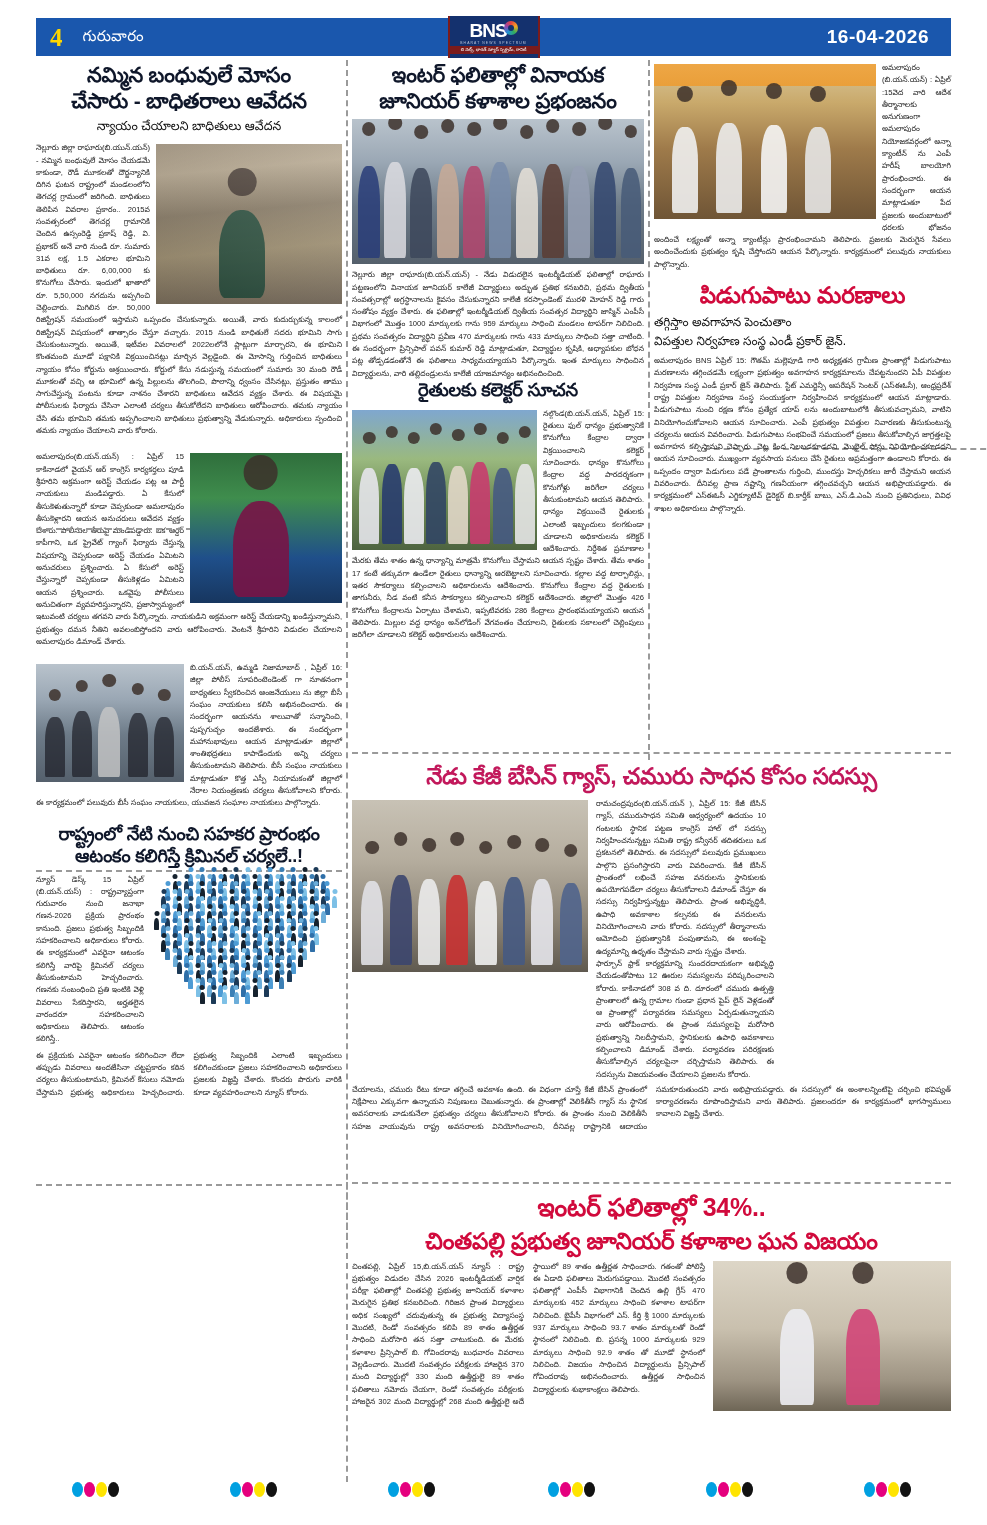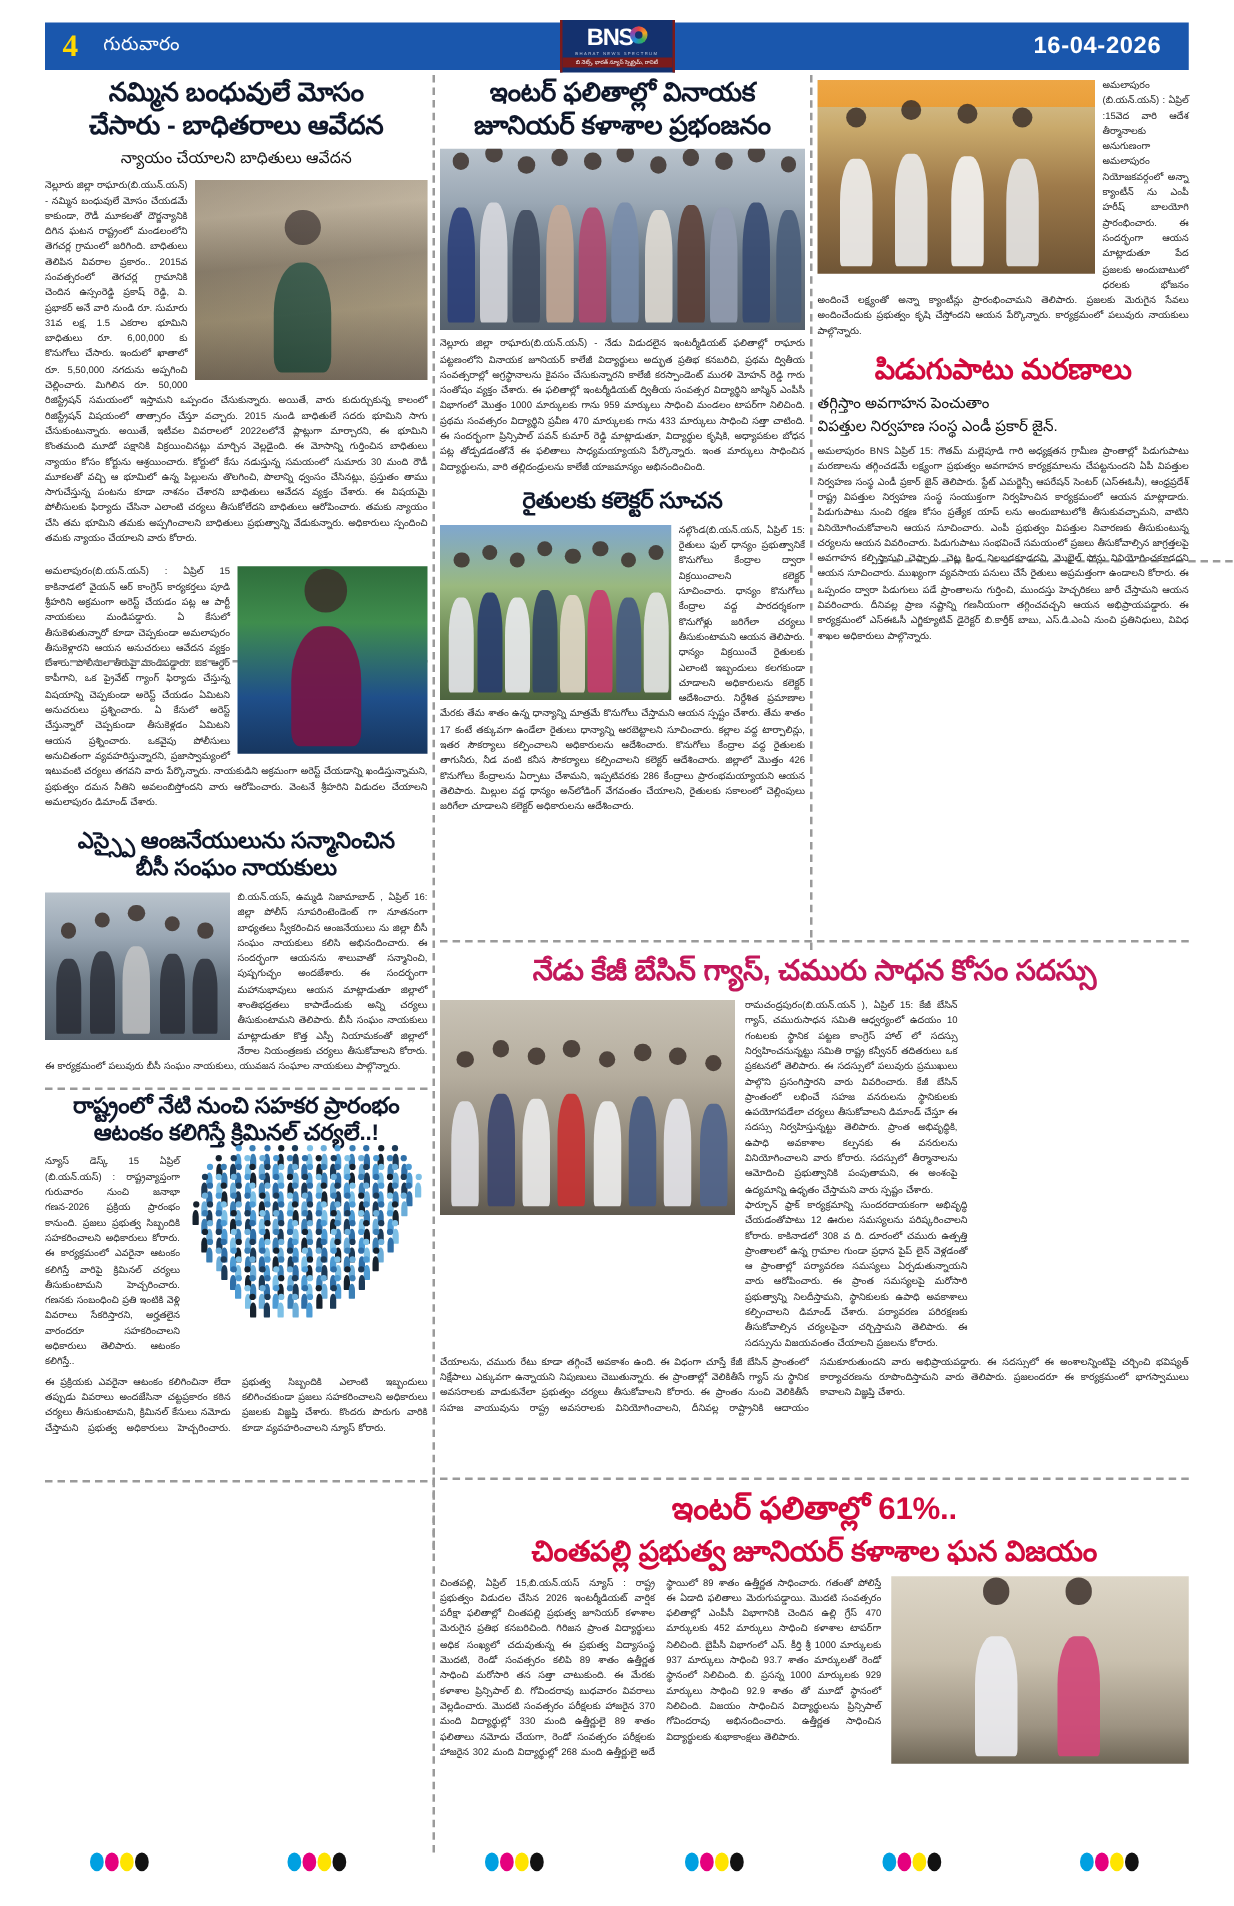--- a/index.html
+++ b/index.html
@@ -165,24 +165,20 @@
         <div class="figs">
           <i style="left:28%;width:56px;height:96px;background:rgba(120,20,70,.9);border-radius:46% 46% 12% 12%;"></i>
         </div>
       </div>
       <div class="body">అమలాపురం(బి.యన్.యన్) : ఏప్రిల్ 15 కాకినాడలో వైయన్ ఆర్ కాంగ్రెస్ కార్యకర్తలు పూడి శ్రీహరిని అక్రమంగా అరెస్ట్ చేయడం పట్ల ఆ పార్టీ నాయకులు మండిపడ్డారు. ఏ కేసులో తీసుకెళుతున్నారో కూడా చెప్పకుండా అమలాపురం తీసుకెళ్లారని ఆయన అనుచరులు ఆవేదన వ్యక్తం చేశారు. పోలీసుల తీరుపై మండిపడ్డారు. ఒక ఆర్డర్ కాపీగాని, ఒక ప్రైవేట్ గ్యాంగ్ ఫిర్యాదు చేస్తున్న విషయాన్ని చెప్పకుండా అరెస్ట్ చేయడం ఏమిటని అనుచరులు ప్రశ్నించారు. ఏ కేసులో అరెస్ట్ చేస్తున్నారో చెప్పకుండా తీసుకెళ్లడం ఏమిటని ఆయన ప్రశ్నించారు. ఒకవైపు పోలీసులు అనుచితంగా వ్యవహరిస్తున్నారని, ప్రజాస్వామ్యంలో ఇటువంటి చర్యలు తగవని వారు పేర్కొన్నారు. నాయకుడిని అక్రమంగా అరెస్ట్ చేయడాన్ని ఖండిస్తున్నామని, ప్రభుత్వం దమన నీతిని అవలంబిస్తోందని వారు ఆరోపించారు. వెంటనే శ్రీహరిని విడుదల చేయాలని అమలాపురం డిమాండ్ చేశారు.</div>
     </div>
 
     <div class="hrule" style="left:0;top:808px;width:306px;"></div>
 
     <div style="margin-top:14px;">
-      <h1 class="head sm">
-        <span>ఎస్స్పై ఆంజనేయులును సన్మానించిన</span><br>
-        <span>బీసీ సంఘం నాయకులు</span>
-      </h1>
       <div class="photo ph-group" style="width:148px;height:118px;float:left;margin:2px 6px 3px 0;">
         <div class="figs">
           <i style="left:6%;width:20px;height:60px;"></i>
           <i style="left:24%;width:20px;height:66px;"></i>
           <i style="left:42%;width:22px;height:70px;background:rgba(200,200,200,.8);"></i>
           <i style="left:62%;width:20px;height:64px;"></i>
           <i style="left:80%;width:20px;height:60px;"></i>
         </div>
       </div>
       <div class="body">బి.యన్.యస్, ఉమ్మడి నిజామాబాద్ , ఏప్రిల్ 16: జిల్లా పోలీస్ సూపరింటెండెంట్ గా నూతనంగా బాధ్యతలు స్వీకరించిన ఆంజనేయులు ను జిల్లా బీసీ సంఘం నాయకులు కలిసి అభినందించారు. ఈ సందర్భంగా ఆయనను శాలువాతో సన్మానించి, పుష్పగుచ్ఛం అందజేశారు. ఈ సందర్భంగా మహానుభావులు ఆయన మాట్లాడుతూ జిల్లాలో శాంతిభద్రతలు కాపాడేందుకు అన్ని చర్యలు తీసుకుంటామని తెలిపారు. బీసీ సంఘం నాయకులు మాట్లాడుతూ కొత్త ఎస్పీ నియామకంతో జిల్లాలో నేరాల నియంత్రణకు చర్యలు తీసుకోవాలని కోరారు. ఈ కార్యక్రమంలో పలువురు బీసీ సంఘం నాయకులు, యువజన సంఘాల నాయకులు పాల్గొన్నారు.</div>
@@ -441,21 +437,21 @@
           <i style="left:83%;width:22px;height:96px;background:rgba(50,70,110,.85);"></i>
           <i style="left:92%;width:20px;height:90px;background:rgba(70,90,120,.85);"></i>
         </div>
       </div>
 
       <div class="body">నెల్లూరు జిల్లా రాఘారు(బి.యన్.యన్) - నేడు విడుదలైన ఇంటర్మీడియట్ ఫలితాల్లో రాఘారు పట్టణంలోని వినాయక జూనియర్ కాలేజీ విద్యార్థులు అద్భుత ప్రతిభ కనబరిచి, ప్రథమ ద్వితీయ సంవత్సరాల్లో అగ్రస్థానాలను కైవసం చేసుకున్నారని కాలేజీ కరస్పాండెంట్ మురళి మోహన్ రెడ్డి గారు సంతోషం వ్యక్తం చేశారు. ఈ ఫలితాల్లో ఇంటర్మీడియట్ ద్వితీయ సంవత్సర విద్యార్థిని జాస్మిన్ ఎంపీసీ విభాగంలో మొత్తం 1000 మార్కులకు గాను 959 మార్కులు సాధించి మండలం టాపర్‌గా నిలిచింది. ప్రథమ సంవత్సరం విద్యార్థిని ప్రవీణ 470 మార్కులకు గాను 433 మార్కులు సాధించి సత్తా చాటింది. ఈ సందర్భంగా ప్రిన్సిపాల్ పవన్ కుమార్ రెడ్డి మాట్లాడుతూ, విద్యార్థుల కృషికి, అధ్యాపకుల బోధన పట్ల తోడ్పడడంతోనే ఈ ఫలితాలు సాధ్యమయ్యాయని పేర్కొన్నారు. ఇంత మార్కులు సాధించిన విద్యార్థులను, వారి తల్లిదండ్రులను కాలేజీ యాజమాన్యం అభినందించింది.</div>
     </div>
 
     <div class="hrule" style="left:352px;top:386px;width:292px;"></div>
 
-    <div style="margin-top:10px;">
+    <div style="">
       <h1 class="head sm">రైతులకు కలెక్టర్ సూచన</h1>
 
       <div class="photo ph-field" style="width:185px;height:140px;float:left;margin:2px 6px 3px 0;">
         <div class="figs">
           <i style="left:4%;width:20px;height:76px;background:rgba(230,230,235,.9);"></i>
           <i style="left:16%;width:20px;height:80px;background:rgba(40,60,110,.9);"></i>
           <i style="left:28%;width:20px;height:76px;background:rgba(235,235,240,.9);"></i>
           <i style="left:40%;width:20px;height:82px;background:rgba(50,70,100,.9);"></i>
           <i style="left:52%;width:20px;height:78px;background:rgba(225,215,200,.9);"></i>
           <i style="left:64%;width:20px;height:82px;background:rgba(200,60,110,.9);"></i>
@@ -517,21 +513,21 @@
     <div style="width:178px;float:left;">
       <div class="body">ఫార్చూన్ ఫ్రాక్ కార్యక్రమాన్ని సుందరదాయకంగా అభివృద్ధి చేయడంతోపాటు 12 ఊరుల సమస్యలను పరిష్కరించాలని కోరారు. కాకినాడలో 308 వ ది. దూరంలో చమురు ఉత్పత్తి ప్రాంతాలలో ఉన్న గ్రామాల గుండా ప్రధాన పైప్ లైన్ వెళ్లడంతో ఆ ప్రాంతాల్లో పర్యావరణ సమస్యలు ఏర్పడుతున్నాయని వారు ఆరోపించారు. ఈ ప్రాంత సమస్యలపై మరోసారి ప్రభుత్వాన్ని నిలదీస్తామని, స్థానికులకు ఉపాధి అవకాశాలు కల్పించాలని డిమాండ్ చేశారు. పర్యావరణ పరిరక్షణకు తీసుకోవాల్సిన చర్యలపైనా చర్చిస్తామని తెలిపారు. ఈ సదస్సును విజయవంతం చేయాలని ప్రజలను కోరారు.</div>
     </div>
     <div style="clear:both;"></div>
     <div class="body two" style="margin-top:3px;">చేయాలను, చమురు రేటు కూడా తగ్గించే అవకాశం ఉంది. ఈ విధంగా చూస్తే కేజీ బేసిన్ ప్రాంతంలో నిక్షేపాలు ఎక్కువగా ఉన్నాయని నిపుణులు చెబుతున్నారు. ఈ ప్రాంతాల్లో వెలికితీసే గ్యాస్ ను స్థానిక అవసరాలకు వాడుకునేలా ప్రభుత్వం చర్యలు తీసుకోవాలని కోరారు. ఈ ప్రాంతం నుంచి వెలికితీసే సహజ వాయువును రాష్ట్ర అవసరాలకు వినియోగించాలని, దీనివల్ల రాష్ట్రానికి ఆదాయం సమకూరుతుందని వారు అభిప్రాయపడ్డారు. ఈ సదస్సులో ఈ అంశాలన్నింటిపై చర్చించి భవిష్యత్ కార్యాచరణను రూపొందిస్తామని వారు తెలిపారు. ప్రజలందరూ ఈ కార్యక్రమంలో భాగస్వాములు కావాలని విజ్ఞప్తి చేశారు.</div>
   </div>
 
   <div class="hrule" style="left:352px;top:1182px;width:599px;"></div>
 
   <div style="position:absolute;left:352px;top:1192px;width:599px;">
-    <h1 class="head red2" style="font-size:25px;margin-bottom:4px;">ఇంటర్ ఫలితాల్లో 61%..</h1>
+    <h1 class="head red2" style="font-size:25px;margin-bottom:4px;">ఇంటర్ ఫలితాల్లో 34%..</h1>
     <h1 class="head red2" style="font-size:23px;margin-bottom:6px;">చింతపల్లి ప్రభుత్వ జూనియర్ కళాశాల ఘన విజయం</h1>
 
 
     <div class="photo ph-class" style="width:238px;height:150px;float:right;margin:0 0 4px 8px;">
       <div class="figs">
         <i style="left:28%;width:34px;height:96px;background:rgba(235,235,240,.92);"></i>
         <i style="left:56%;width:34px;height:96px;background:rgba(210,70,120,.9);"></i>
       </div>
     </div>
 

